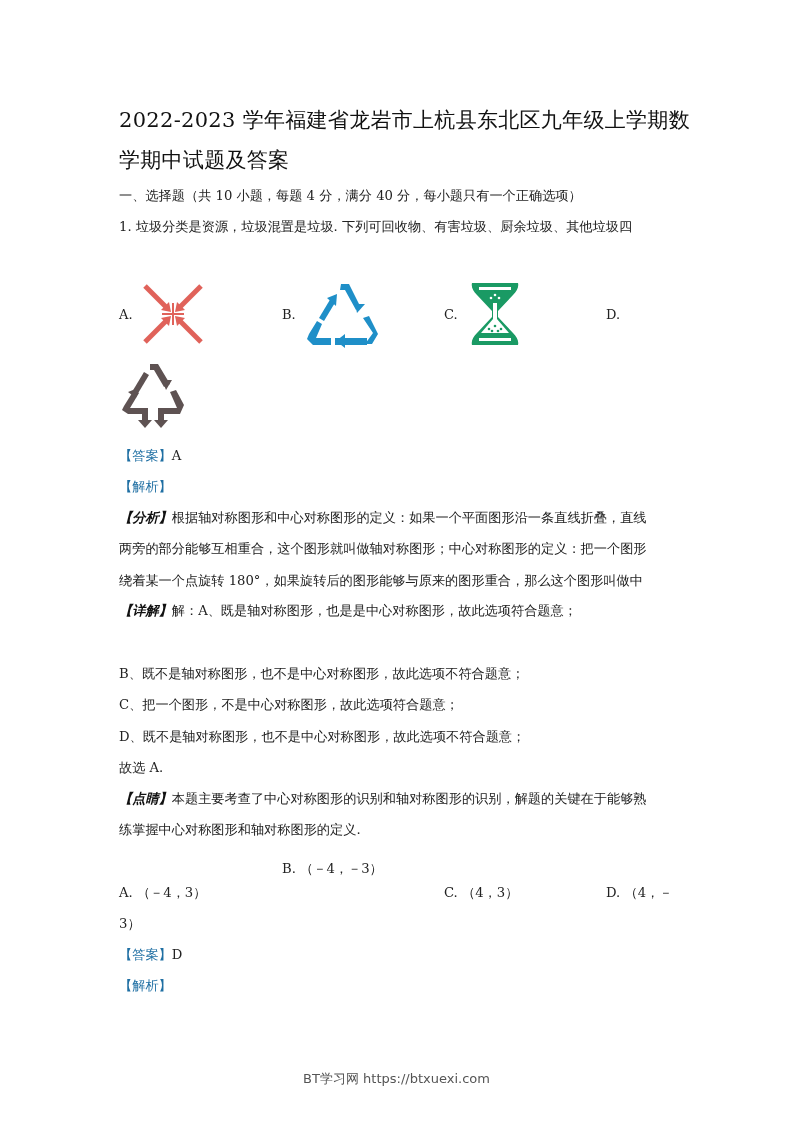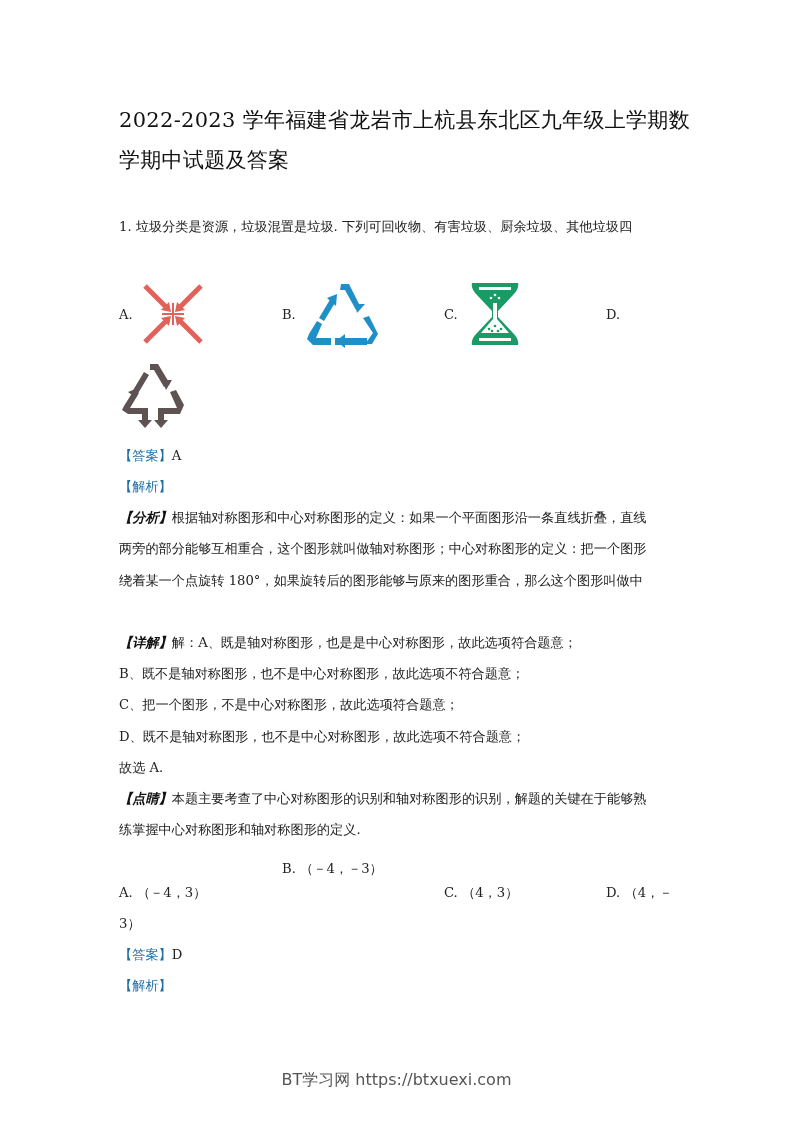--- a/index.html
+++ b/index.html
@@ -6,31 +6,32 @@
   body { width: 793px; height: 1122px; position: relative; overflow: hidden;
          font-family: "DejaVu Serif", "Liberation Serif", serif; color: #1a1a1a; }
   .page { position: absolute; left: 0; top: 0; width: 651px; height: 1122px; }
   .title { position: absolute; left: 119px; font-size: 21px; font-weight: normal; letter-spacing: 0.3px; color: #111; white-space: nowrap; }
   .line { position: absolute; left: 119px; font-size: 13.2px; white-space: nowrap; color: #222; }
   .tag { color: #1f6fa3; margin-top: 40px; }
   .tag-bold { color: #111; font-weight: bold; font-style: italic; }
   .opt-label { position: absolute; font-size: 13px; color: #222; }
   .figure { position: absolute; }
   .footer { position: absolute; left: 0; width: 793px; top: 1070px; text-align: center;
-            font-family: "DejaVu Sans", "Liberation Sans", sans-serif; font-size: 16px; color: #555; }
+            font-family: "DejaVu Sans", "Liberation Sans", sans-serif; font-size: 13px; color: #555; }
   sup { font-size: 8px; }
 </style>
 </head>
 <body>
 
 <div class="page">
 
   <div class="title" style="top:106px">2022-2023 学年福建省龙岩市上杭县东北区九年级上学期数</div>
   <div class="title" style="top:146px">学期中试题及答案</div>
 
+  <div class="line" style="top:187px">一、选择题（共 10 小题，每题 4 分，满分 40 分，每小题只有一个正确选项）</div>
 
   <div class="line" style="top:218px">1. 垃圾分类是资源，垃圾混置是垃圾. 下列可回收物、有害垃圾、厨余垃圾、其他垃圾四</div>
 
   <div class="opt-label" style="left:119px;top:307px">A.</div>
   <div class="opt-label" style="left:282px;top:307px">B.</div>
   <div class="opt-label" style="left:444px;top:307px">C.</div>
   <div class="opt-label" style="left:606px;top:307px">D.</div>
 
   <svg class="figure" style="left:142px;top:283px" width="62" height="62" viewBox="0 0 62 62">
     <g stroke="#e0625a" stroke-width="5" stroke-linecap="butt" fill="none">
@@ -108,21 +109,21 @@
   <div class="line" style="top:478px">
     <span class="tag">【解析】</span>
   </div>
 
   <div class="line" style="top:509px">
     <span class="tag-bold">【分析】</span><span>根据轴对称图形和中心对称图形的定义：如果一个平面图形沿一条直线折叠，直线</span>
   </div>
   <div class="line" style="top:540px">两旁的部分能够互相重合，这个图形就叫做轴对称图形；中心对称图形的定义：把一个图形</div>
   <div class="line" style="top:572px">绕着某一个点旋转 180°，如果旋转后的图形能够与原来的图形重合，那么这个图形叫做中</div>
 
-  <div class="line" style="top:634px">
+  <div class="line" style="top:602px">
     <span class="tag-bold">【详解】</span><span>解：A、既是轴对称图形，也是是中心对称图形，故此选项符合题意；</span>
   </div>
   <div class="line" style="top:665px">B、既不是轴对称图形，也不是中心对称图形，故此选项不符合题意；</div>
   <div class="line" style="top:696px">C、把一个图形，不是中心对称图形，故此选项符合题意；</div>
   <div class="line" style="top:728px">D、既不是轴对称图形，也不是中心对称图形，故此选项不符合题意；</div>
   <div class="line" style="top:759px">故选 A.</div>
 
   <div class="line" style="top:790px">
     <span class="tag-bold">【点睛】</span><span>本题主要考查了中心对称图形的识别和轴对称图形的识别，解题的关键在于能够熟</span>
   </div>

